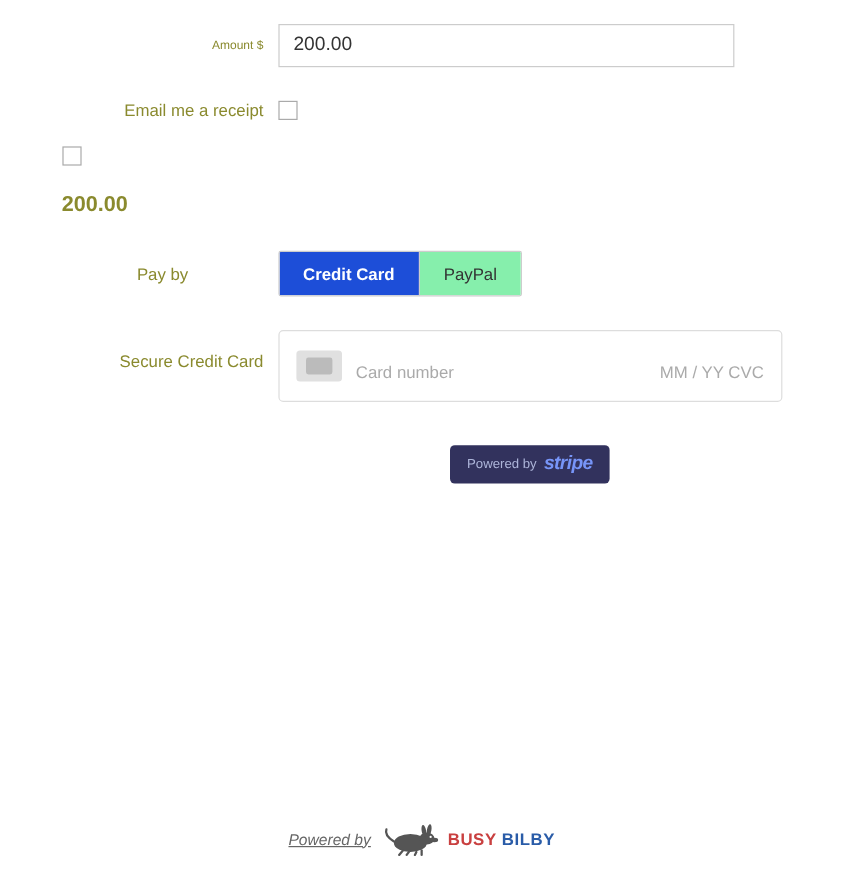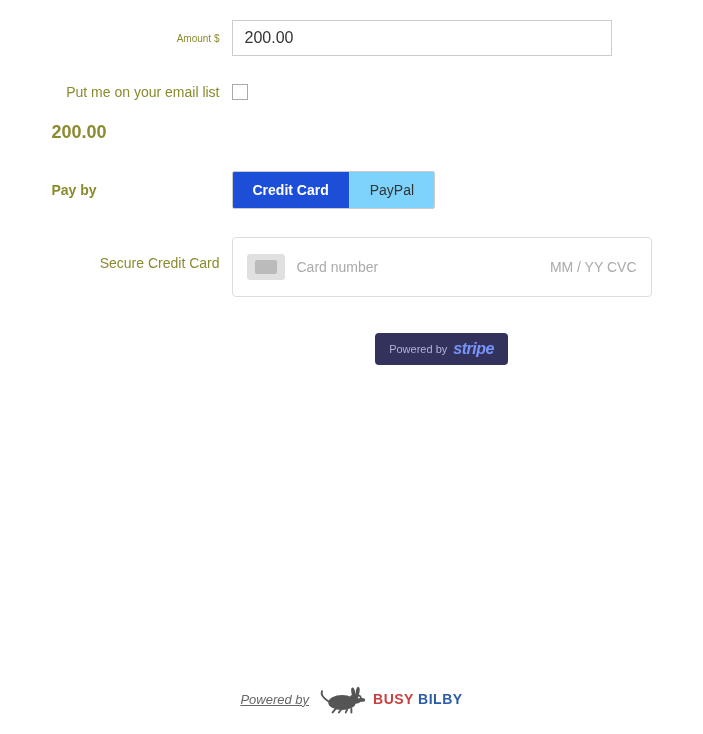--- a/index.html
+++ b/index.html
@@ -89,38 +89,37 @@
 
     .pay-by-row {
       display: flex;
       align-items: center;
       margin-bottom: 28px;
     }
 
     .pay-by-label {
       color: #8a8a2e;
       font-size: 14px;
-      text-align: left;
-      min-width: 180px;
-      padding-right: 12px;
-      font-weight: bold;
+      text-align: center;
+      min-width: 180px;
+      padding-right: 12px;
     }
 
     .pay-by-tabs {
       display: flex;
       border: 1px solid #ccc;
       border-radius: 2px;
       overflow: hidden;
     }
 
     .pay-tab {
       padding: 10px 20px;
       font-size: 14px;
       cursor: pointer;
-      background: #7dd3fc;
+      background: #86efac;
       color: #333;
       border: none;
       border-right: 1px solid #ccc;
       outline: none;
     }
 
     .pay-tab:last-child {
       border-right: none;
     }
 
@@ -144,21 +143,21 @@
       padding-right: 12px;
       padding-top: 18px;
     }
 
     .card-input-box {
       width: 456px;
       border: 1px solid #ddd;
       border-radius: 4px;
       padding: 16px 14px;
       display: flex;
-      align-items: center;
+      align-items: flex-end;
       background: #fff;
       min-height: 60px;
     }
 
     .card-icon {
       width: 38px;
       height: 26px;
       background: #e0e0e0;
       border-radius: 3px;
       margin-right: 12px;
@@ -263,23 +262,26 @@
 </head>
 <body>
 
 <div class="form-container">
 
   <div class="form-row">
     <label class="form-label">Amount $</label>
     <input class="amount-input" type="number" value="200.00" style="">
   </div>
 
-
   <div class="checkbox-row">
-    <label class="checkbox-label">Put me on your email list</label>
+    <label class="checkbox-label">Email me a receipt</label>
+    <input type="checkbox" class="checkbox-input" style="">
+  </div>
+
+  <div class="checkbox-row">
     <input type="checkbox" class="checkbox-input" style="">
   </div>
 
   <div class="total-row">
     <span class="total-value">200.00</span>
   </div>
 
   <div class="pay-by-row">
     <span class="pay-by-label">Pay by</span>
     <div class="pay-by-tabs">

